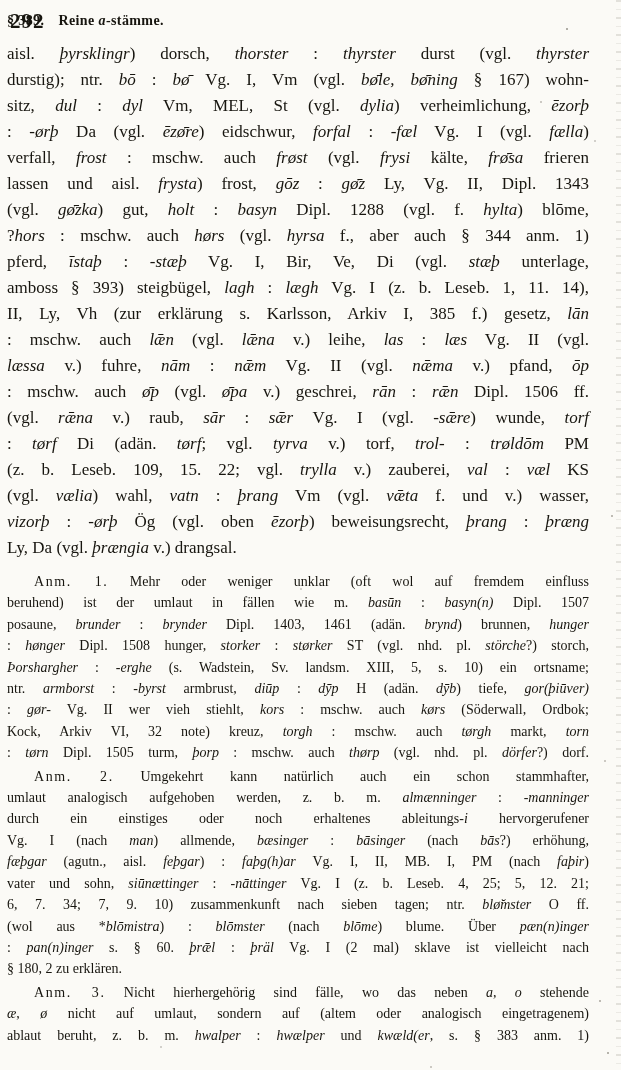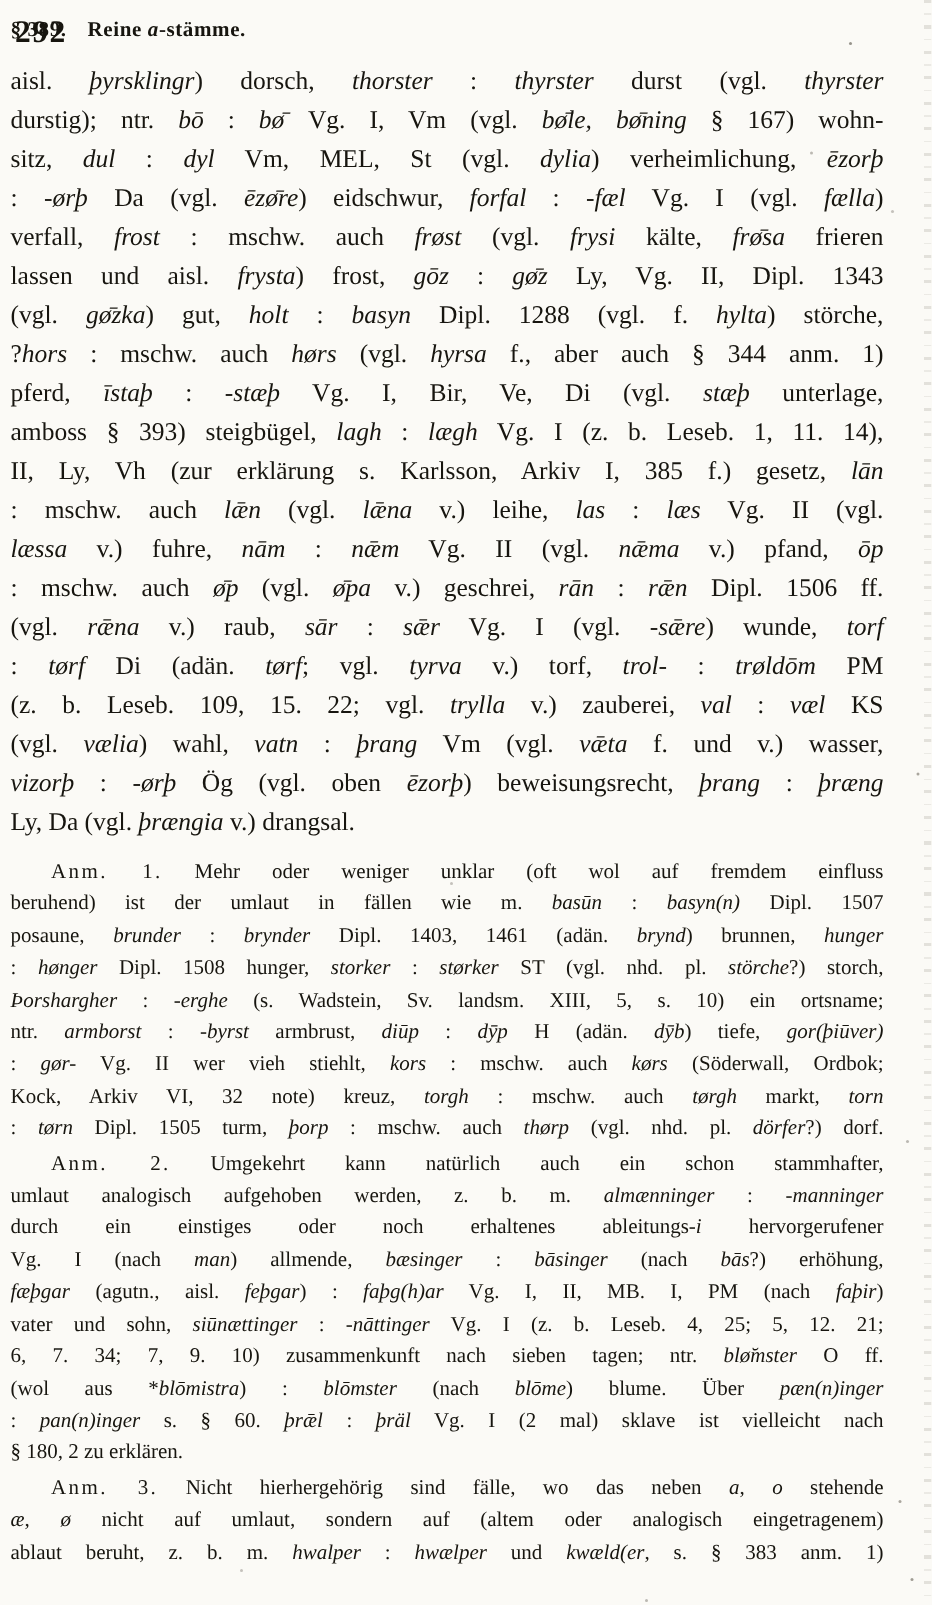--- a/index.html
+++ b/index.html
@@ -69,21 +69,21 @@
     </div>
   </div>
 
   <div class="main">
       <div class="line jl"><span>aisl. </span><span class="it">þyrsklingr</span><span>) dorsch, </span><span class="it">thorster</span><span> : </span><span class="it">thyrster</span><span> durst (vgl. </span><span class="it">thyrster</span></div>
       <div class="line jl"><span>durstig); ntr. </span><span class="it">bō</span><span> : </span><span class="it">bø̄</span><span> Vg. I, Vm (vgl. </span><span class="it">bø̄le, bø̄ning</span><span> § 167) wohn-</span></div>
       <div class="line jl"><span>sitz, </span><span class="it">dul</span><span> : </span><span class="it">dyl</span><span> Vm, MEL, St (vgl. </span><span class="it">dylia</span><span>) verheimlichung, </span><span class="it">ēzorþ</span></div>
       <div class="line jl"><span>: </span><span class="it">-ørþ</span><span> Da (vgl. </span><span class="it">ēzø̄re</span><span>) eidschwur, </span><span class="it">forfal</span><span> : </span><span class="it">-fæl</span><span> Vg. I (vgl. </span><span class="it">fælla</span><span>)</span></div>
       <div class="line jl"><span>verfall, </span><span class="it">frost</span><span> : mschw. auch </span><span class="it">frøst</span><span> (vgl. </span><span class="it">frysi</span><span> kälte, </span><span class="it">frø̄sa</span><span> frieren</span></div>
       <div class="line jl"><span>lassen und aisl. </span><span class="it">frysta</span><span>) frost, </span><span class="it">gōz</span><span> : </span><span class="it">gø̄z</span><span> Ly, Vg. II, Dipl. 1343</span></div>
-      <div class="line jl"><span>(vgl. </span><span class="it">gø̄zka</span><span>) gut, </span><span class="it">holt</span><span> : </span><span class="it">basyn</span><span> Dipl. 1288 (vgl. f. </span><span class="it">hylta</span><span>) störche,</span></div>
+      <div class="line jl"><span>(vgl. </span><span class="it">gø̄zka</span><span>) gut, </span><span class="it">holt</span><span> : </span><span class="it">basyn</span><span> Dipl. 1288 (vgl. f. </span><span class="it">hylta</span><span>) blōme,</span></div>
       <div class="line jl"><span>?</span><span class="it">hors</span><span> : mschw. auch </span><span class="it">hørs</span><span> (vgl. </span><span class="it">hyrsa</span><span> f., aber auch § 344 anm. 1)</span></div>
       <div class="line jl"><span>pferd, </span><span class="it">īstaþ</span><span> : </span><span class="it">-stæþ</span><span> Vg. I, Bir, Ve, Di (vgl. </span><span class="it">stæþ</span><span> unterlage,</span></div>
       <div class="line jl"><span>amboss § 393) steigbügel, </span><span class="it">lagh</span><span> : </span><span class="it">lægh</span><span> Vg. I (z. b. Leseb. 1, 11. 14),</span></div>
       <div class="line jl"><span>II, Ly, Vh (zur erklärung s. Karlsson, Arkiv I, 385 f.) gesetz, </span><span class="it">lān</span></div>
       <div class="line jl"><span>: mschw. auch </span><span class="it">lǣn</span><span> (vgl. </span><span class="it">lǣna</span><span> v.) leihe, </span><span class="it">las</span><span> : </span><span class="it">læs</span><span> Vg. II (vgl.</span></div>
       <div class="line jl"><span class="it">læssa</span><span> v.) fuhre, </span><span class="it">nām</span><span> : </span><span class="it">nǣm</span><span> Vg. II (vgl. </span><span class="it">nǣma</span><span> v.) pfand, </span><span class="it">ōp</span></div>
       <div class="line jl"><span>: mschw. auch </span><span class="it">ø̄p</span><span> (vgl. </span><span class="it">ø̄pa</span><span> v.) geschrei, </span><span class="it">rān</span><span> : </span><span class="it">rǣn</span><span> Dipl. 1506 ff.</span></div>
       <div class="line jl"><span>(vgl. </span><span class="it">rǣna</span><span> v.) raub, </span><span class="it">sār</span><span> : </span><span class="it">sǣr</span><span> Vg. I (vgl. </span><span class="it">-sǣre</span><span>) wunde, </span><span class="it">torf</span></div>
       <div class="line jl"><span>: </span><span class="it">tørf</span><span> Di (adän. </span><span class="it">tørf</span><span>; vgl. </span><span class="it">tyrva</span><span> v.) torf, </span><span class="it">trol-</span><span> : </span><span class="it">trøldōm</span><span> PM</span></div>
       <div class="line jl"><span>(z. b. Leseb. 109, 15. 22; vgl. </span><span class="it">trylla</span><span> v.) zauberei, </span><span class="it">val</span><span> : </span><span class="it">væl</span><span> KS</span></div>

